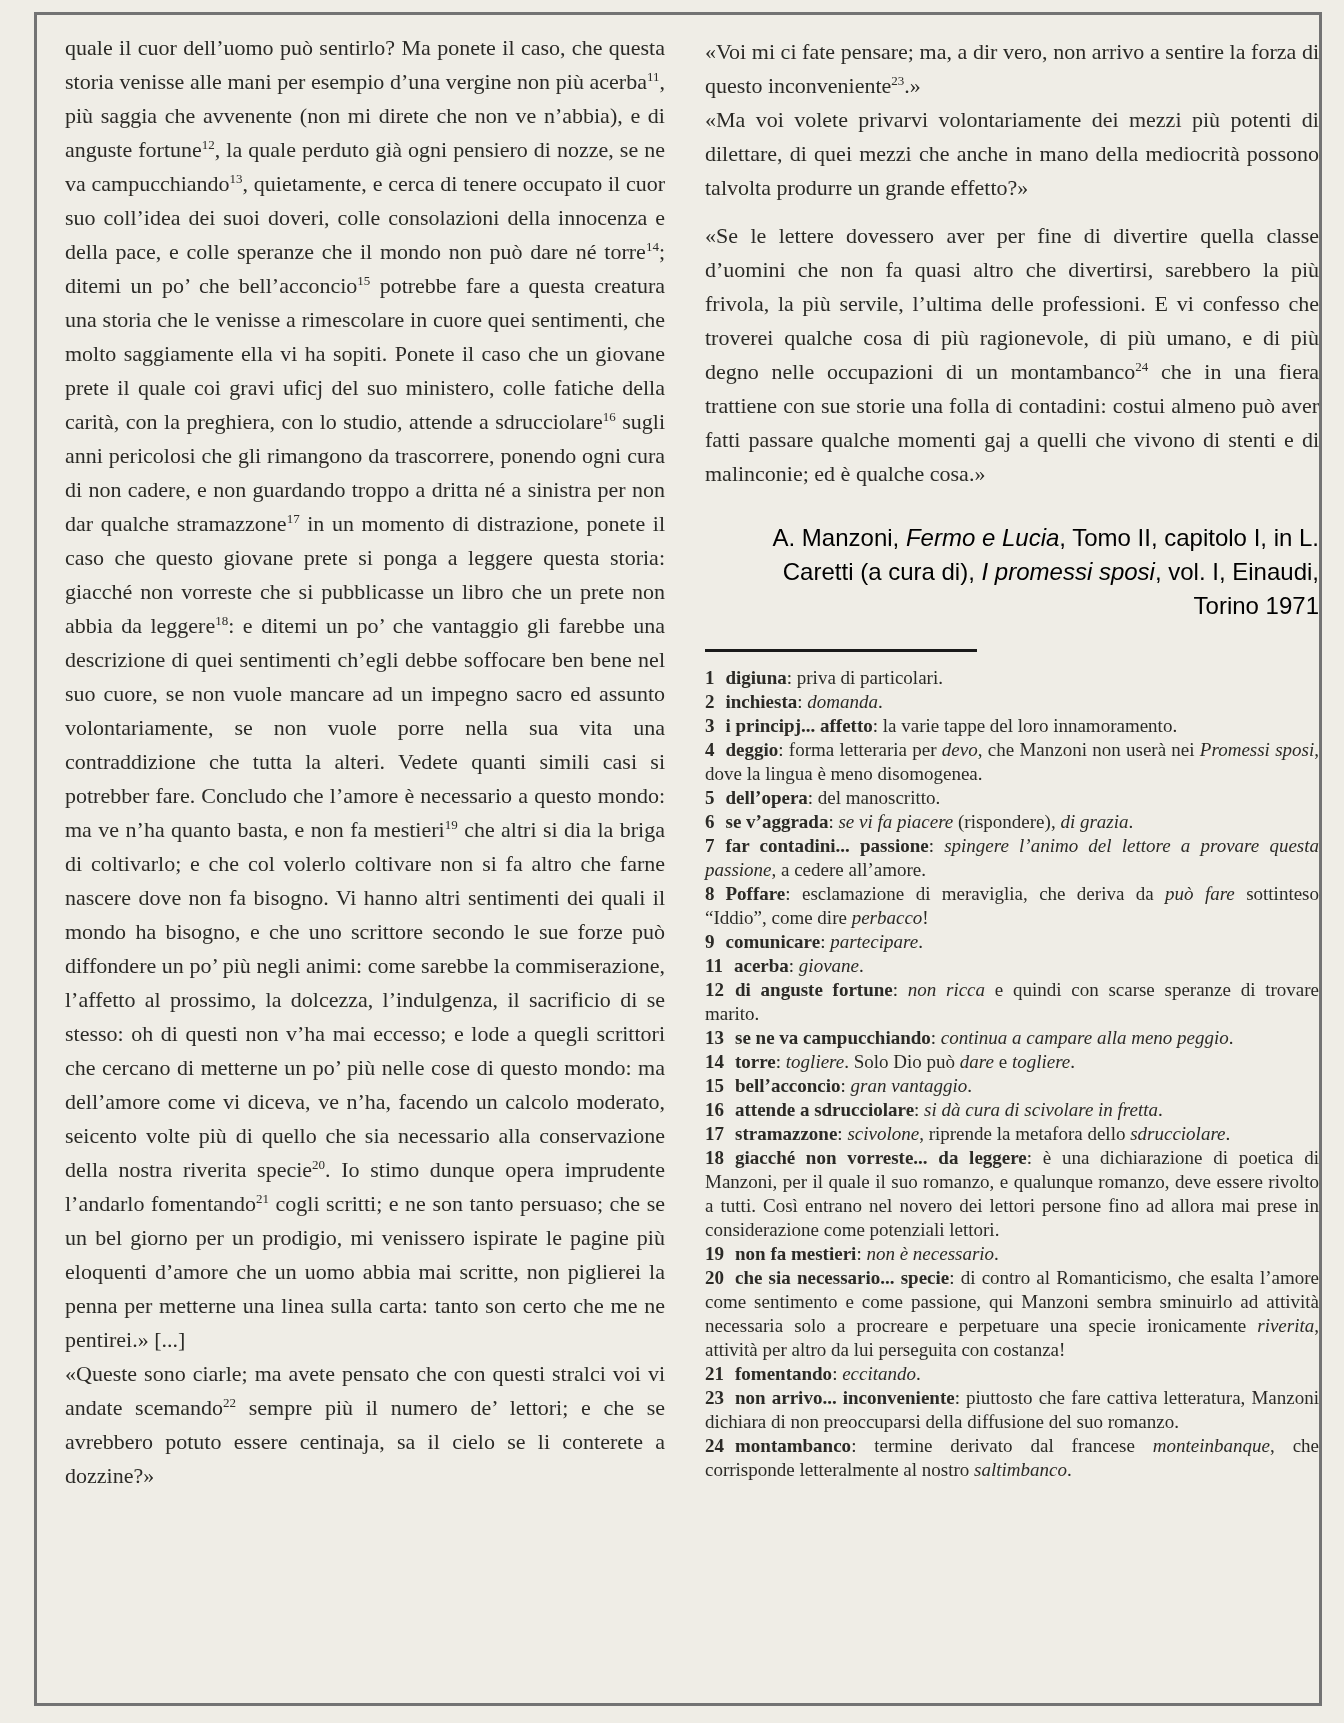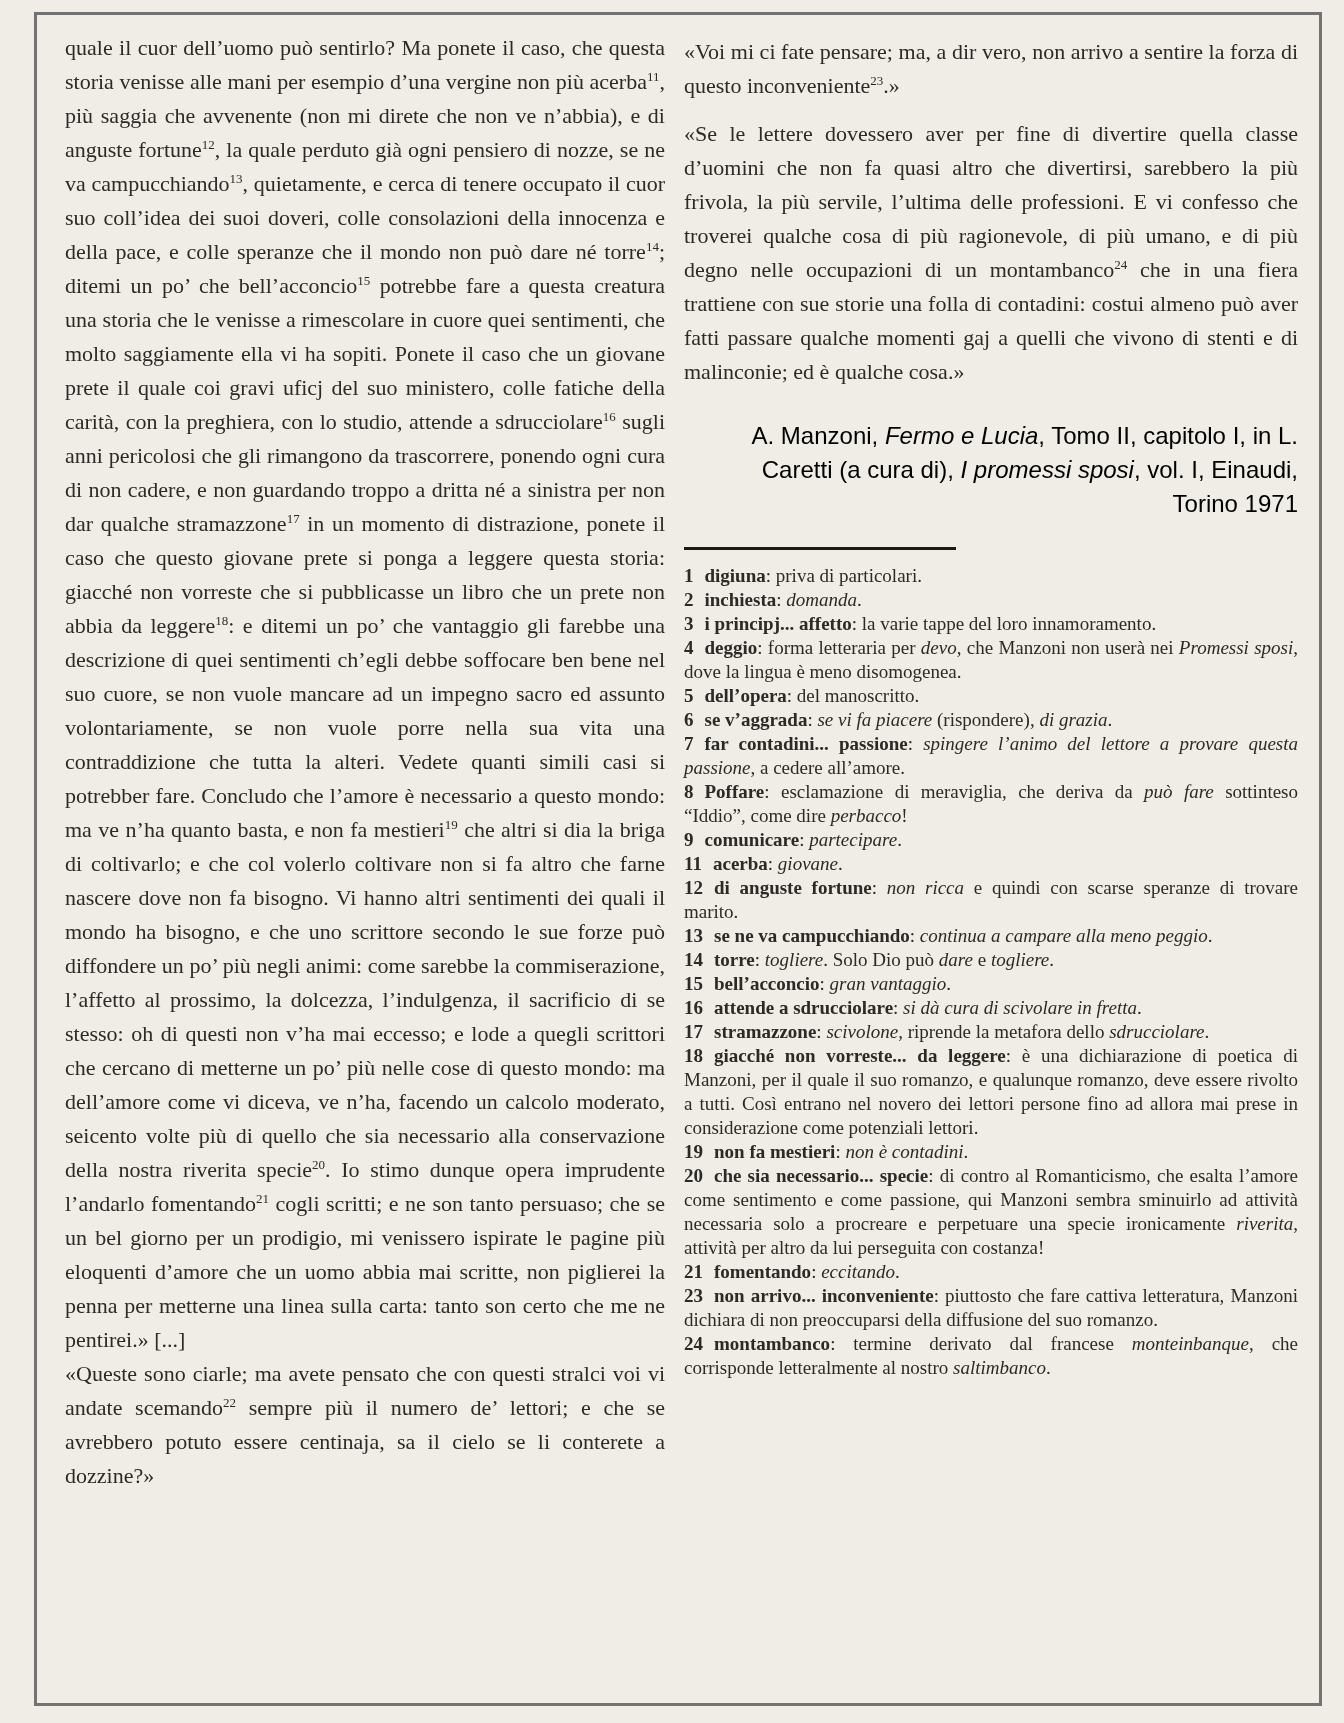--- a/index.html
+++ b/index.html
@@ -13,21 +13,21 @@
   }
   .frame{
     position:absolute;left:34px;top:12px;
     width:1288px;height:1694px;
     border:3px solid #737373;
     box-sizing:border-box;
     overflow:hidden;
   }
   .col{position:absolute;top:16px;}
   .col-left{left:28px;width:600px;}
-  .col-right{left:647px;width:614px;top:20px;}
+  .col-right{left:668px;width:614px;top:20px;}
   .body-text{
     font-size:22px;line-height:34px;
     text-align:justify;margin:0;
   }
   .body-text sup, .fn sup{
     font-size:13px;line-height:0;vertical-align:super;letter-spacing:0;
   }
   .para-gap{margin-top:14px;}
   .citation{
     font-family:"Liberation Sans", sans-serif;
@@ -54,20 +54,21 @@
 
 <div class="frame">
 
   <div class="col col-left">
     <p class="body-text">quale il cuor dell’uomo può sentirlo? Ma ponete il caso, che questa storia venisse alle mani per esempio d’una vergine non più acerba<sup>11</sup>, più saggia che avvenente (non mi direte che non ve n’abbia), e di anguste fortune<sup>12</sup>, la quale perduto già ogni pensiero di nozze, se ne va campucchiando<sup>13</sup>, quietamente, e cerca di tenere occupato il cuor suo coll’idea dei suoi doveri, colle consolazioni della innocenza e della pace, e colle speranze che il mondo non può dare né torre<sup>14</sup>; ditemi un po’ che bell’acconcio<sup>15</sup> potrebbe fare a questa creatura una storia che le venisse a rimescolare in cuore quei sentimenti, che molto saggiamente ella vi ha sopiti. Ponete il caso che un giovane prete il quale coi gravi uficj del suo ministero, colle fatiche della carità, con la preghiera, con lo studio, attende a sdrucciolare<sup>16</sup> sugli anni pericolosi che gli rimangono da trascorrere, ponendo ogni cura di non cadere, e non guardando troppo a dritta né a sinistra per non dar qualche stramazzone<sup>17</sup> in un momento di distrazione, ponete il caso che questo giovane prete si ponga a leggere questa storia: giacché non vorreste che si pubblicasse un libro che un prete non abbia da leggere<sup>18</sup>: e ditemi un po’ che vantaggio gli farebbe una descrizione di quei sentimenti ch’egli debbe soffocare ben bene nel suo cuore, se non vuole mancare ad un impegno sacro ed assunto volontariamente, se non vuole porre nella sua vita una contraddizione che tutta la alteri. Vedete quanti simili casi si potrebber fare. Concludo che l’amore è necessario a questo mondo: ma ve n’ha quanto basta, e non fa mestieri<sup>19</sup> che altri si dia la briga di coltivarlo; e che col volerlo coltivare non si fa altro che farne nascere dove non fa bisogno. Vi hanno altri sentimenti dei quali il mondo ha bisogno, e che uno scrittore secondo le sue forze può diffondere un po’ più negli animi: come sarebbe la commiserazione, l’affetto al prossimo, la dolcezza, l’indulgenza, il sacrificio di se stesso: oh di questi non v’ha mai eccesso; e lode a quegli scrittori che cercano di metterne un po’ più nelle cose di questo mondo: ma dell’amore come vi diceva, ve n’ha, facendo un calcolo moderato, seicento volte più di quello che sia necessario alla conservazione della nostra riverita specie<sup>20</sup>. Io stimo dunque opera imprudente l’andarlo fomentando<sup>21</sup> cogli scritti; e ne son tanto persuaso; che se un bel giorno per un prodigio, mi venissero ispirate le pagine più eloquenti d’amore che un uomo abbia mai scritte, non piglierei la penna per metterne una linea sulla carta: tanto son certo che me ne pentirei.» [...]</p>
     <p class="body-text">«Queste sono ciarle; ma avete pensato che con questi stralci voi vi andate scemando<sup>22</sup> sempre più il numero de’ lettori; e che se avrebbero potuto essere centinaja, sa il cielo se li conterete a dozzine?»</p>
   </div>
 
   <div class="col col-right">
     <p class="body-text">«Voi mi ci fate pensare; ma, a dir vero, non arrivo a sentire la forza di questo inconveniente<sup>23</sup>.»</p>
+    <p class="body-text">«Ma voi volete privarvi volontariamente dei mezzi più potenti di dilettare, di quei mezzi che anche in mano della mediocrità possono talvolta produrre un grande effetto?»</p>
     <p class="body-text para-gap">«Se le lettere dovessero aver per fine di divertire quella classe d’uomini che non fa quasi altro che divertirsi, sarebbero la più frivola, la più servile, l’ultima delle professioni. E vi confesso che troverei qualche cosa di più ragionevole, di più umano, e di più degno nelle occupazioni di un montambanco<sup>24</sup> che in una fiera trattiene con sue storie una folla di contadini: costui almeno può aver fatti passare qualche momenti gaj a quelli che vivono di stenti e di malinconie; ed è qualche cosa.»</p>
 
     <div class="citation">A. Manzoni, <i>Fermo e Lucia</i>, Tomo II, capitolo I, in L. Caretti (a cura di), <i>I promessi sposi</i>, vol. I, Einaudi, Torino 1971</div>
 
     <div class="fn-rule"></div>
 
     <div class="footnotes">
 
         <p class="fn"><b class="fn-n">1</b><b class="fn-term">digiuna</b><span class="fn-def">: priva di particolari.</span></p>
 
@@ -97,21 +98,21 @@
         <p class="fn"><b class="fn-n">14</b><b class="fn-term">torre</b><span class="fn-def">: <i>togliere</i>. Solo Dio può <i>dare</i> e <i>togliere</i>.</span></p>
 
         <p class="fn"><b class="fn-n">15</b><b class="fn-term">bell’acconcio</b><span class="fn-def">: <i>gran vantaggio</i>.</span></p>
 
         <p class="fn"><b class="fn-n">16</b><b class="fn-term">attende a sdrucciolare</b><span class="fn-def">: <i>si dà cura di scivolare in fretta</i>.</span></p>
 
         <p class="fn"><b class="fn-n">17</b><b class="fn-term">stramazzone</b><span class="fn-def">: <i>scivolone</i>, riprende la metafora dello <i>sdrucciolare</i>.</span></p>
 
         <p class="fn"><b class="fn-n">18</b><b class="fn-term">giacché non vorreste... da leggere</b><span class="fn-def">: è una dichiarazione di poetica di Manzoni, per il quale il suo romanzo, e qualunque romanzo, deve essere rivolto a tutti. Così entrano nel novero dei lettori persone fino ad allora mai prese in considerazione come potenziali lettori.</span></p>
 
-        <p class="fn"><b class="fn-n">19</b><b class="fn-term">non fa mestieri</b><span class="fn-def">: <i>non è contadini</i>.</span></p>
+        <p class="fn"><b class="fn-n">19</b><b class="fn-term">non fa mestieri</b><span class="fn-def">: <i>non è necessario</i>.</span></p>
 
         <p class="fn"><b class="fn-n">20</b><b class="fn-term">che sia necessario... specie</b><span class="fn-def">: di contro al Romanticismo, che esalta l’amore come sentimento e come passione, qui Manzoni sembra sminuirlo ad attività necessaria solo a procreare e perpetuare una specie ironicamente <i>riverita</i>, attività per altro da lui perseguita con costanza!</span></p>
 
         <p class="fn"><b class="fn-n">21</b><b class="fn-term">fomentando</b><span class="fn-def">: <i>eccitando</i>.</span></p>
 
 
         <p class="fn"><b class="fn-n">23</b><b class="fn-term">non arrivo... inconveniente</b><span class="fn-def">: piuttosto che fare cattiva letteratura, Manzoni dichiara di non preoccuparsi della diffusione del suo romanzo.</span></p>
 
         <p class="fn"><b class="fn-n">24</b><b class="fn-term">montambanco</b><span class="fn-def">: termine derivato dal francese <i>monteinbanque</i>, che corrisponde letteralmente al nostro <i>saltimbanco</i>.</span></p>
       </div>

